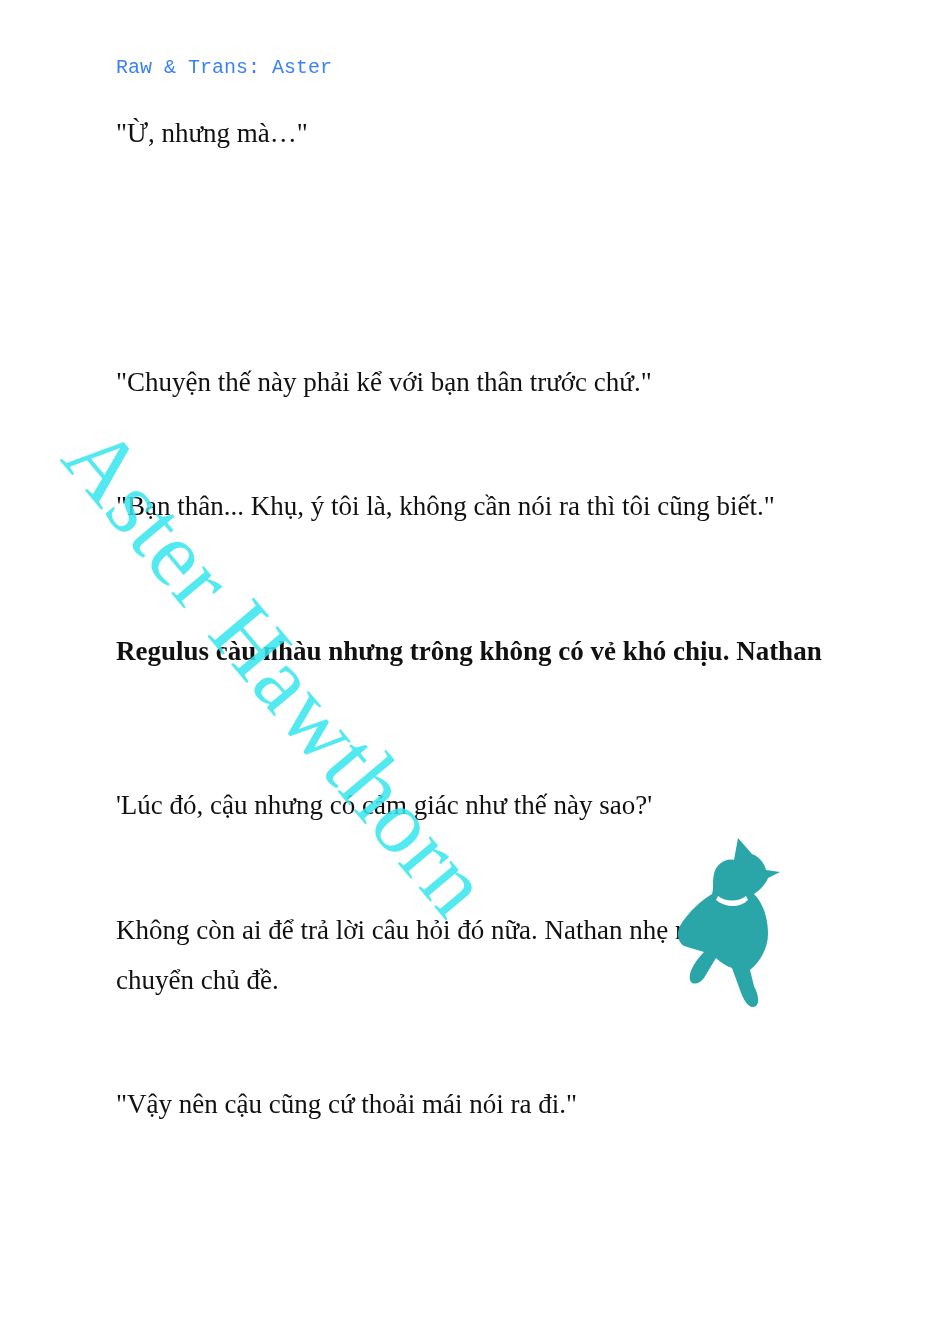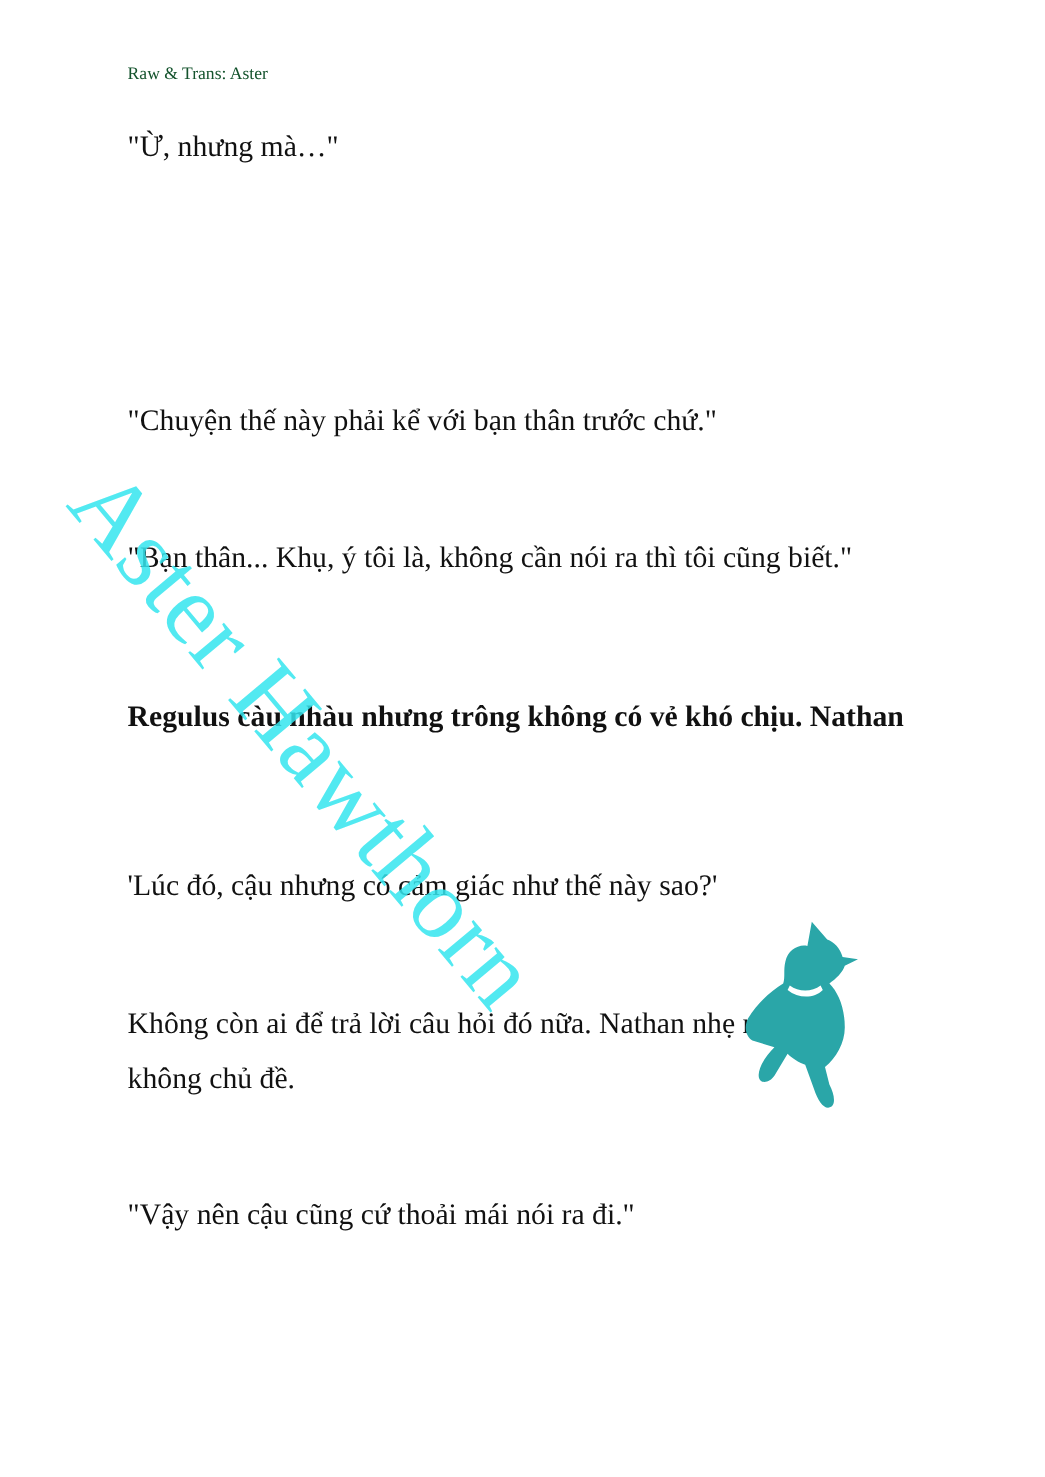--- a/index.html
+++ b/index.html
@@ -16,23 +16,23 @@
     .page {
       position: absolute;
       left: 0; top: 0;
       width: 950px; height: 1343px;
       background: #ffffff;
     }
     .header {
       position: absolute;
       left: 116px;
       top: 58px;
-      font-family: Liberation Serif, serif;
-      font-size: 16px;
-      color: #14532d;
+      font-family: Liberation Mono, monospace;
+      font-size: 20px;
+      color: #3b82f6;
       line-height: 20px;
       white-space: nowrap;
     }
     .para {
       position: absolute;
       left: 116px;
       font-family: "Liberation Serif", serif;
       font-size: 27px;
       color: #111111;
       line-height: 50px;
@@ -86,21 +86,21 @@
   <div class="para" style="top:626px;font-weight:bold;">
     <span class="line">Regulus càu nhàu nhưng trông không có vẻ khó chịu. Nathan</span>
   </div>
 
   <div class="para" style="top:780px;">
     <span class="line">'Lúc đó, cậu nhưng có cảm giác như thế này sao?'</span>
   </div>
 
   <div class="para" style="top:905px;">
     <span class="line">Không còn ai để trả lời câu hỏi đó nữa. Nathan nhẹ nhàng</span>
-    <span class="line">không chủ đề.</span>
+    <span class="line">chuyển chủ đề.</span>
   </div>
 
   <div class="para" style="top:1079px;">
     <span class="line">"Vậy nên cậu cũng cứ thoải mái nói ra đi."</span>
   </div>
 
   <div class="watermark">Aster Hawthorn</div>
 
   <svg class="cat" viewBox="0 0 120 185">
     <path fill="#2aa6a8" d="

